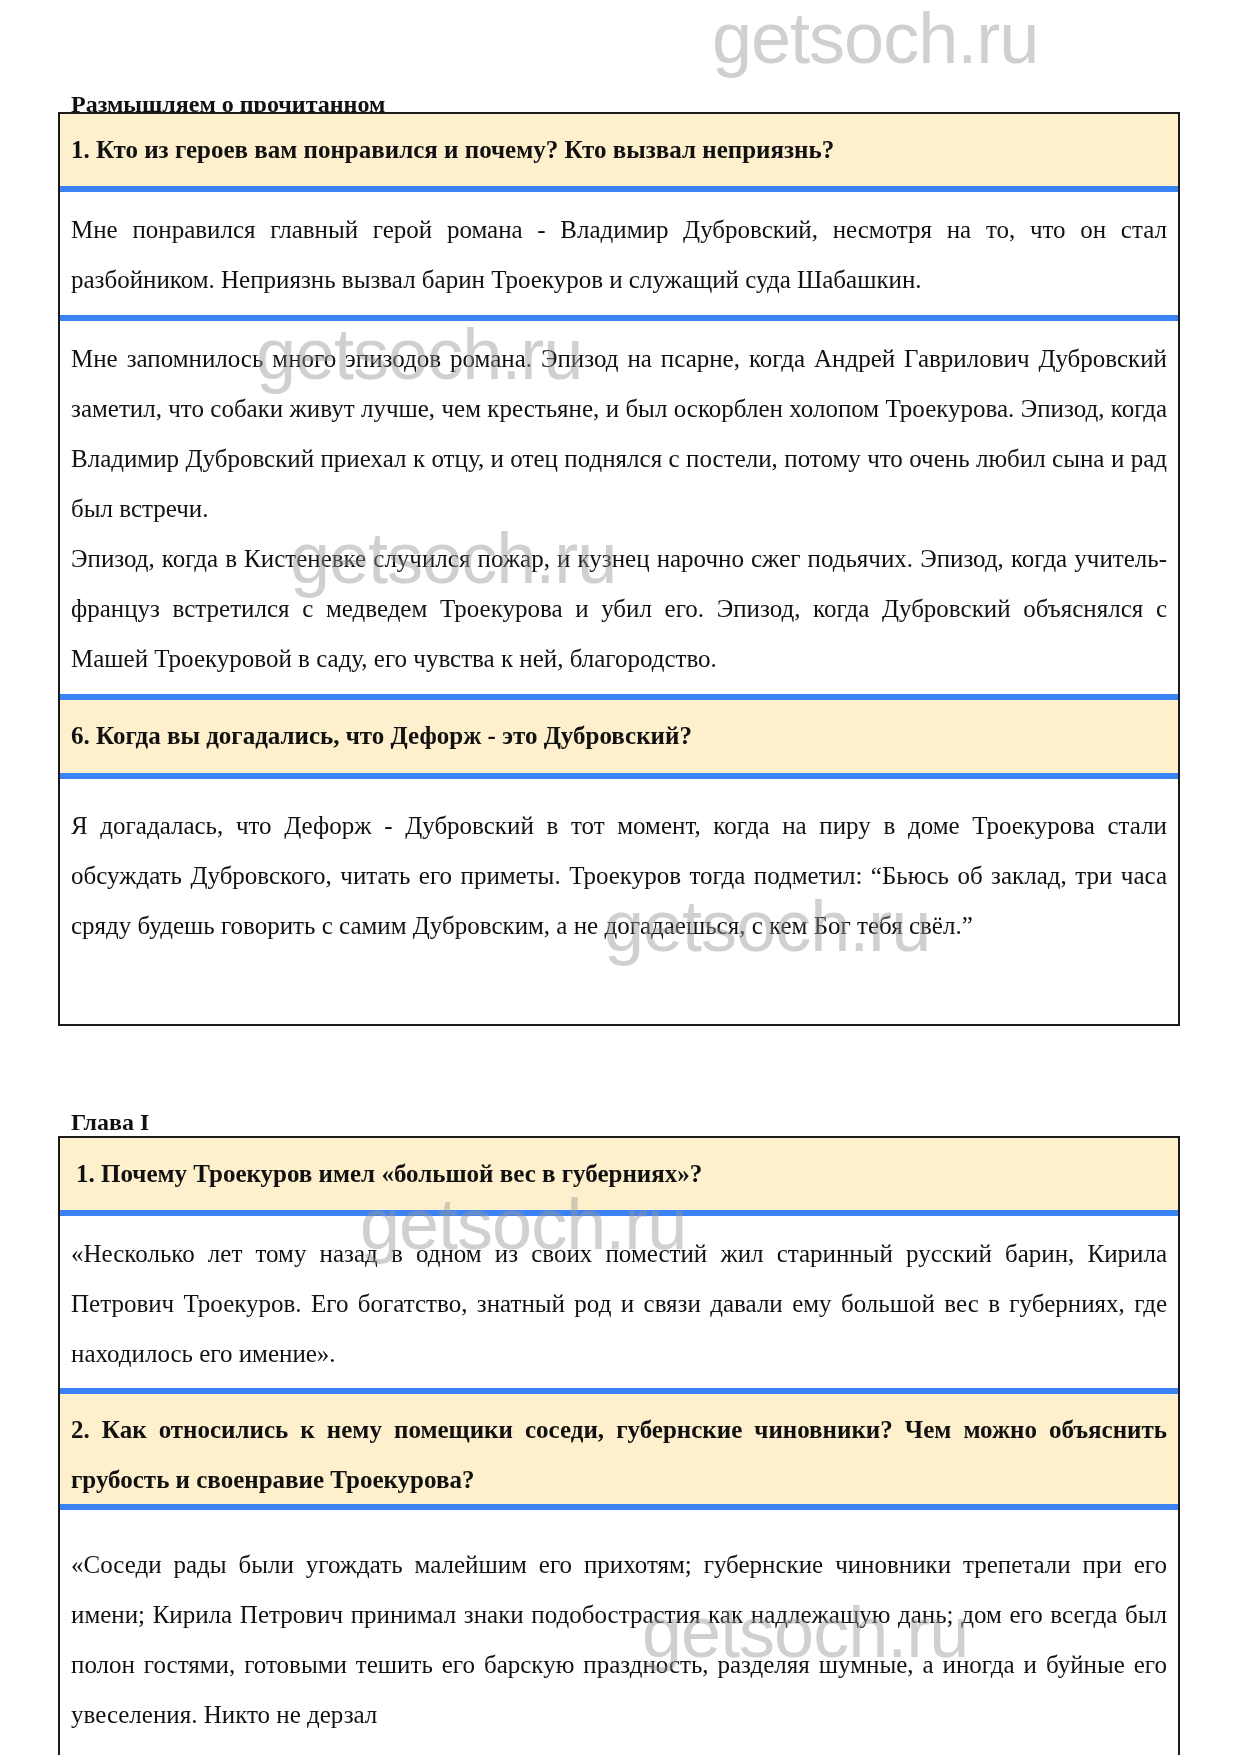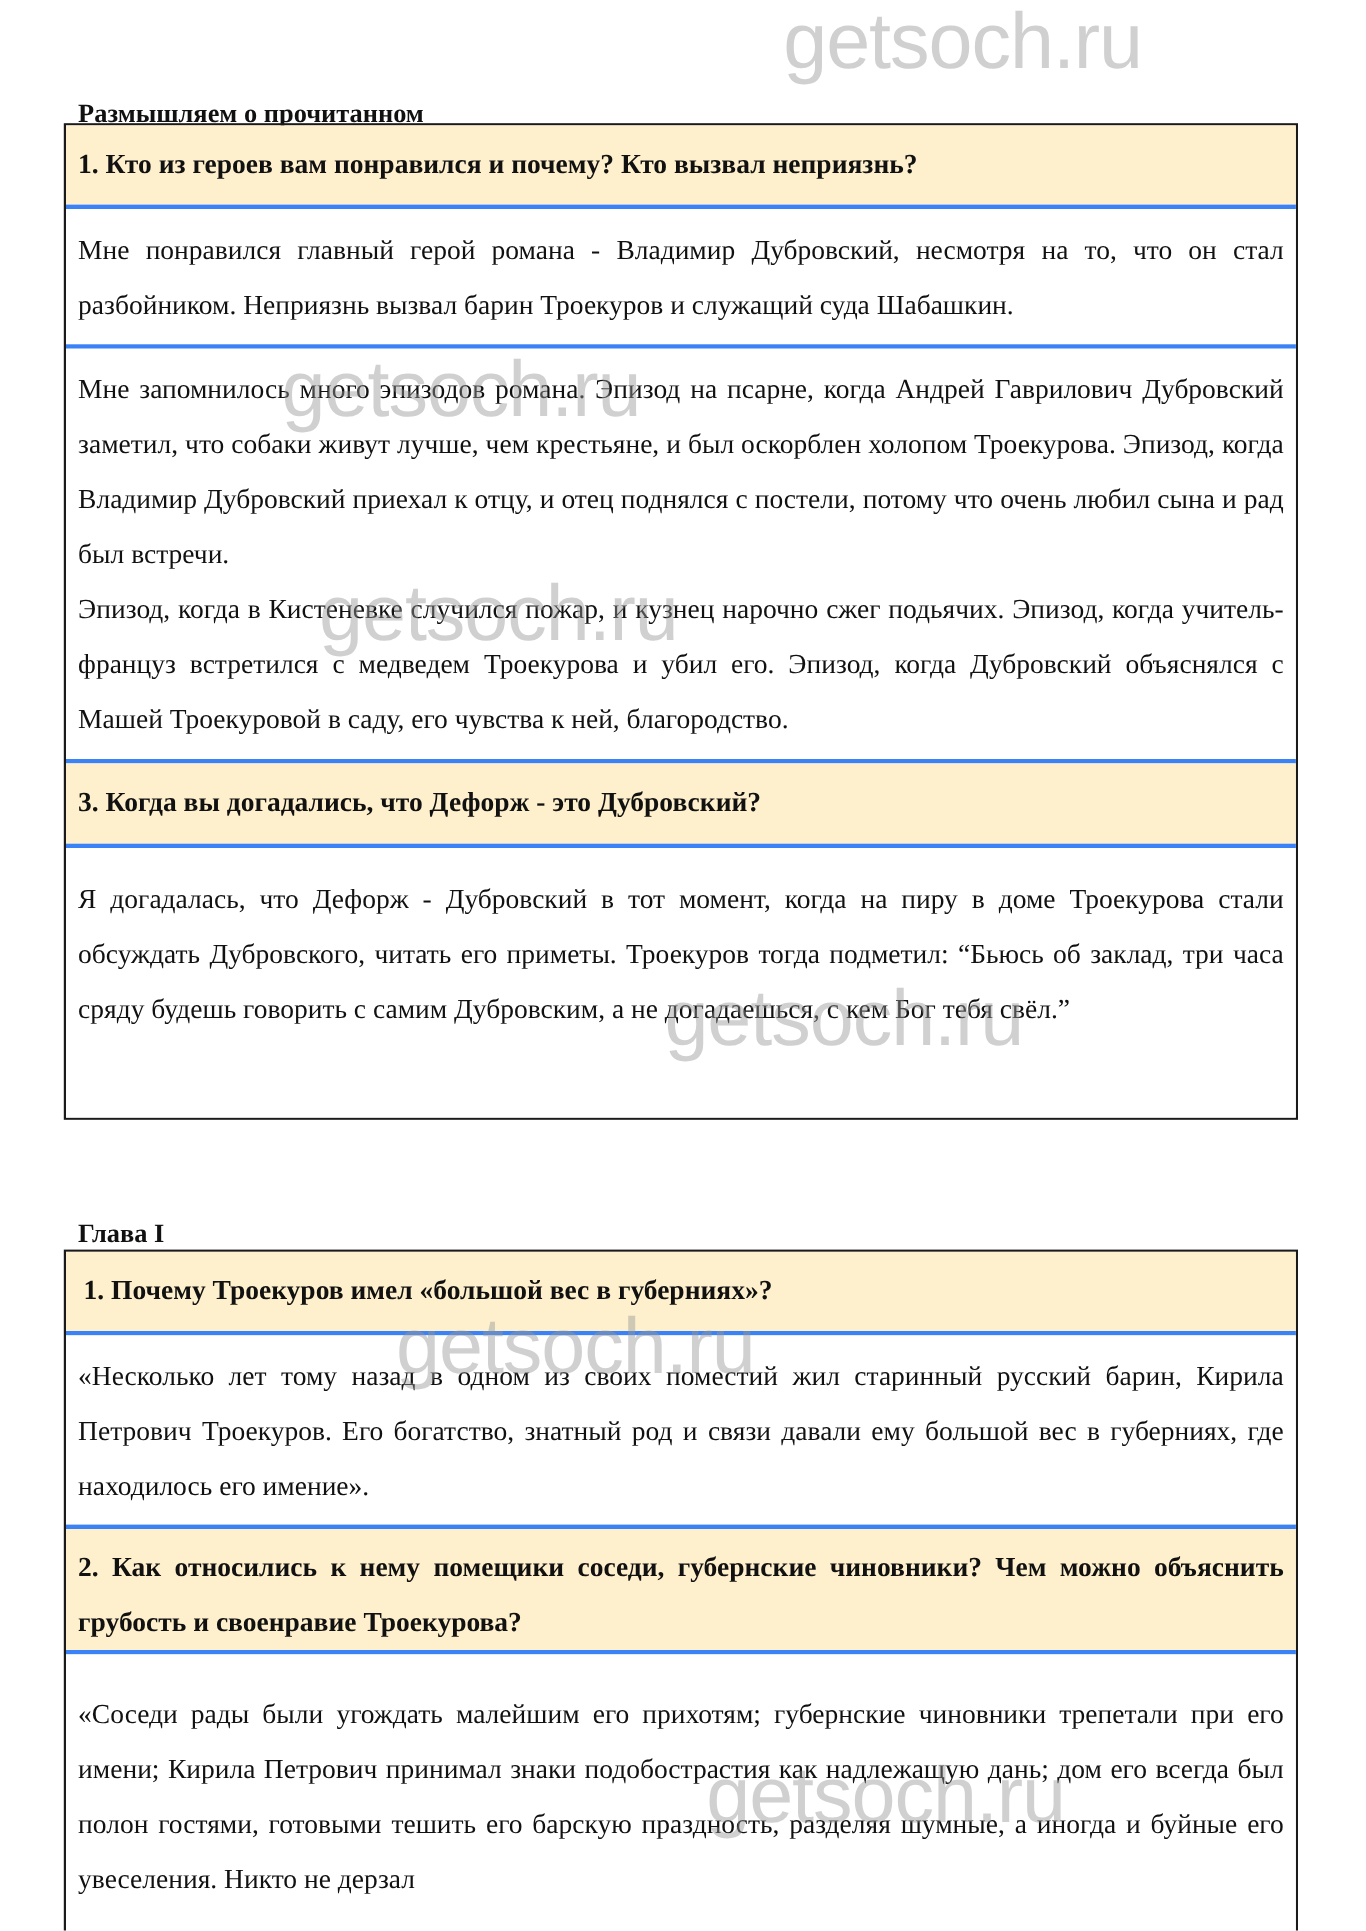--- a/index.html
+++ b/index.html
@@ -11,21 +11,21 @@
   .section-title {
     position: absolute; left: 59px;
     font-weight: bold; font-size: 24px; line-height: 28px;
     margin: 12px;
   }
   .qa-table {
     position: absolute; left: 58px; width: 1122px;
     border: 2px solid #1a1a1a; box-sizing: border-box;
     border-collapse: collapse;
   }
-  .qa-row { box-sizing: border-box; border-top: 4px solid #3b82f6; }
+  .qa-row { box-sizing: border-box; border-top: 6px solid #3b82f6; }
   .qa-row:first-child { border-top: none; }
   .q-cell {
     background: #fef0cc; font-weight: bold;
     font-size: 25px; line-height: 50px;
     padding: 11px 11px 13px 11px; text-align: justify;
     box-sizing: border-box;
   }
   .a-cell {
     background: #ffffff; font-size: 25px; line-height: 50px;
     padding: 0 11px 0 11px; text-align: justify; box-sizing: border-box;
@@ -51,21 +51,21 @@
       <p>Мне понравился главный герой романа - Владимир Дубровский, несмотря на то, что он стал разбойником. Неприязнь вызвал барин Троекуров и служащий суда Шабашкин.</p>
     </div>
   </div>
   <div class="qa-row">
     <div class="a-cell" style="height:373px; padding-top:13px;">
       <p>Мне запомнилось много эпизодов романа. Эпизод на псарне, когда Андрей Гаврилович Дубровский заметил, что собаки живут лучше, чем крестьяне, и был оскорблен холопом Троекурова. Эпизод, когда Владимир Дубровский приехал к отцу, и отец поднялся с постели, потому что очень любил сына и рад был встречи.</p>
       <p>Эпизод, когда в Кистеневке случился пожар, и кузнец нарочно сжег подьячих. Эпизод, когда учитель-француз встретился с медведем Троекурова и убил его. Эпизод, когда Дубровский объяснялся с Машей Троекуровой в саду, его чувства к ней, благородство.</p>
     </div>
   </div>
   <div class="qa-row">
-    <div class="q-cell" style="height:73px;">3. Когда вы догадались, что Дефорж - это Дубровский?</div>
+    <div class="q-cell" style="height:73px;">6. Когда вы догадались, что Дефорж - это Дубровский?</div>
   </div>
   <div class="qa-row">
     <div class="a-cell" style="height:245px; padding-top:22px;">
       <p>Я догадалась, что Дефорж - Дубровский в тот момент, когда на пиру в доме Троекурова стали обсуждать Дубровского, читать его приметы. Троекуров тогда подметил: “Бьюсь об заклад, три часа сряду будешь говорить с самим Дубровским, а не догадаешься, с кем Бог тебя свёл.”</p>
     </div>
   </div>
 </div>
 
 <h2 class="section-title" style="top:1096px;">Глава I</h2>
 

